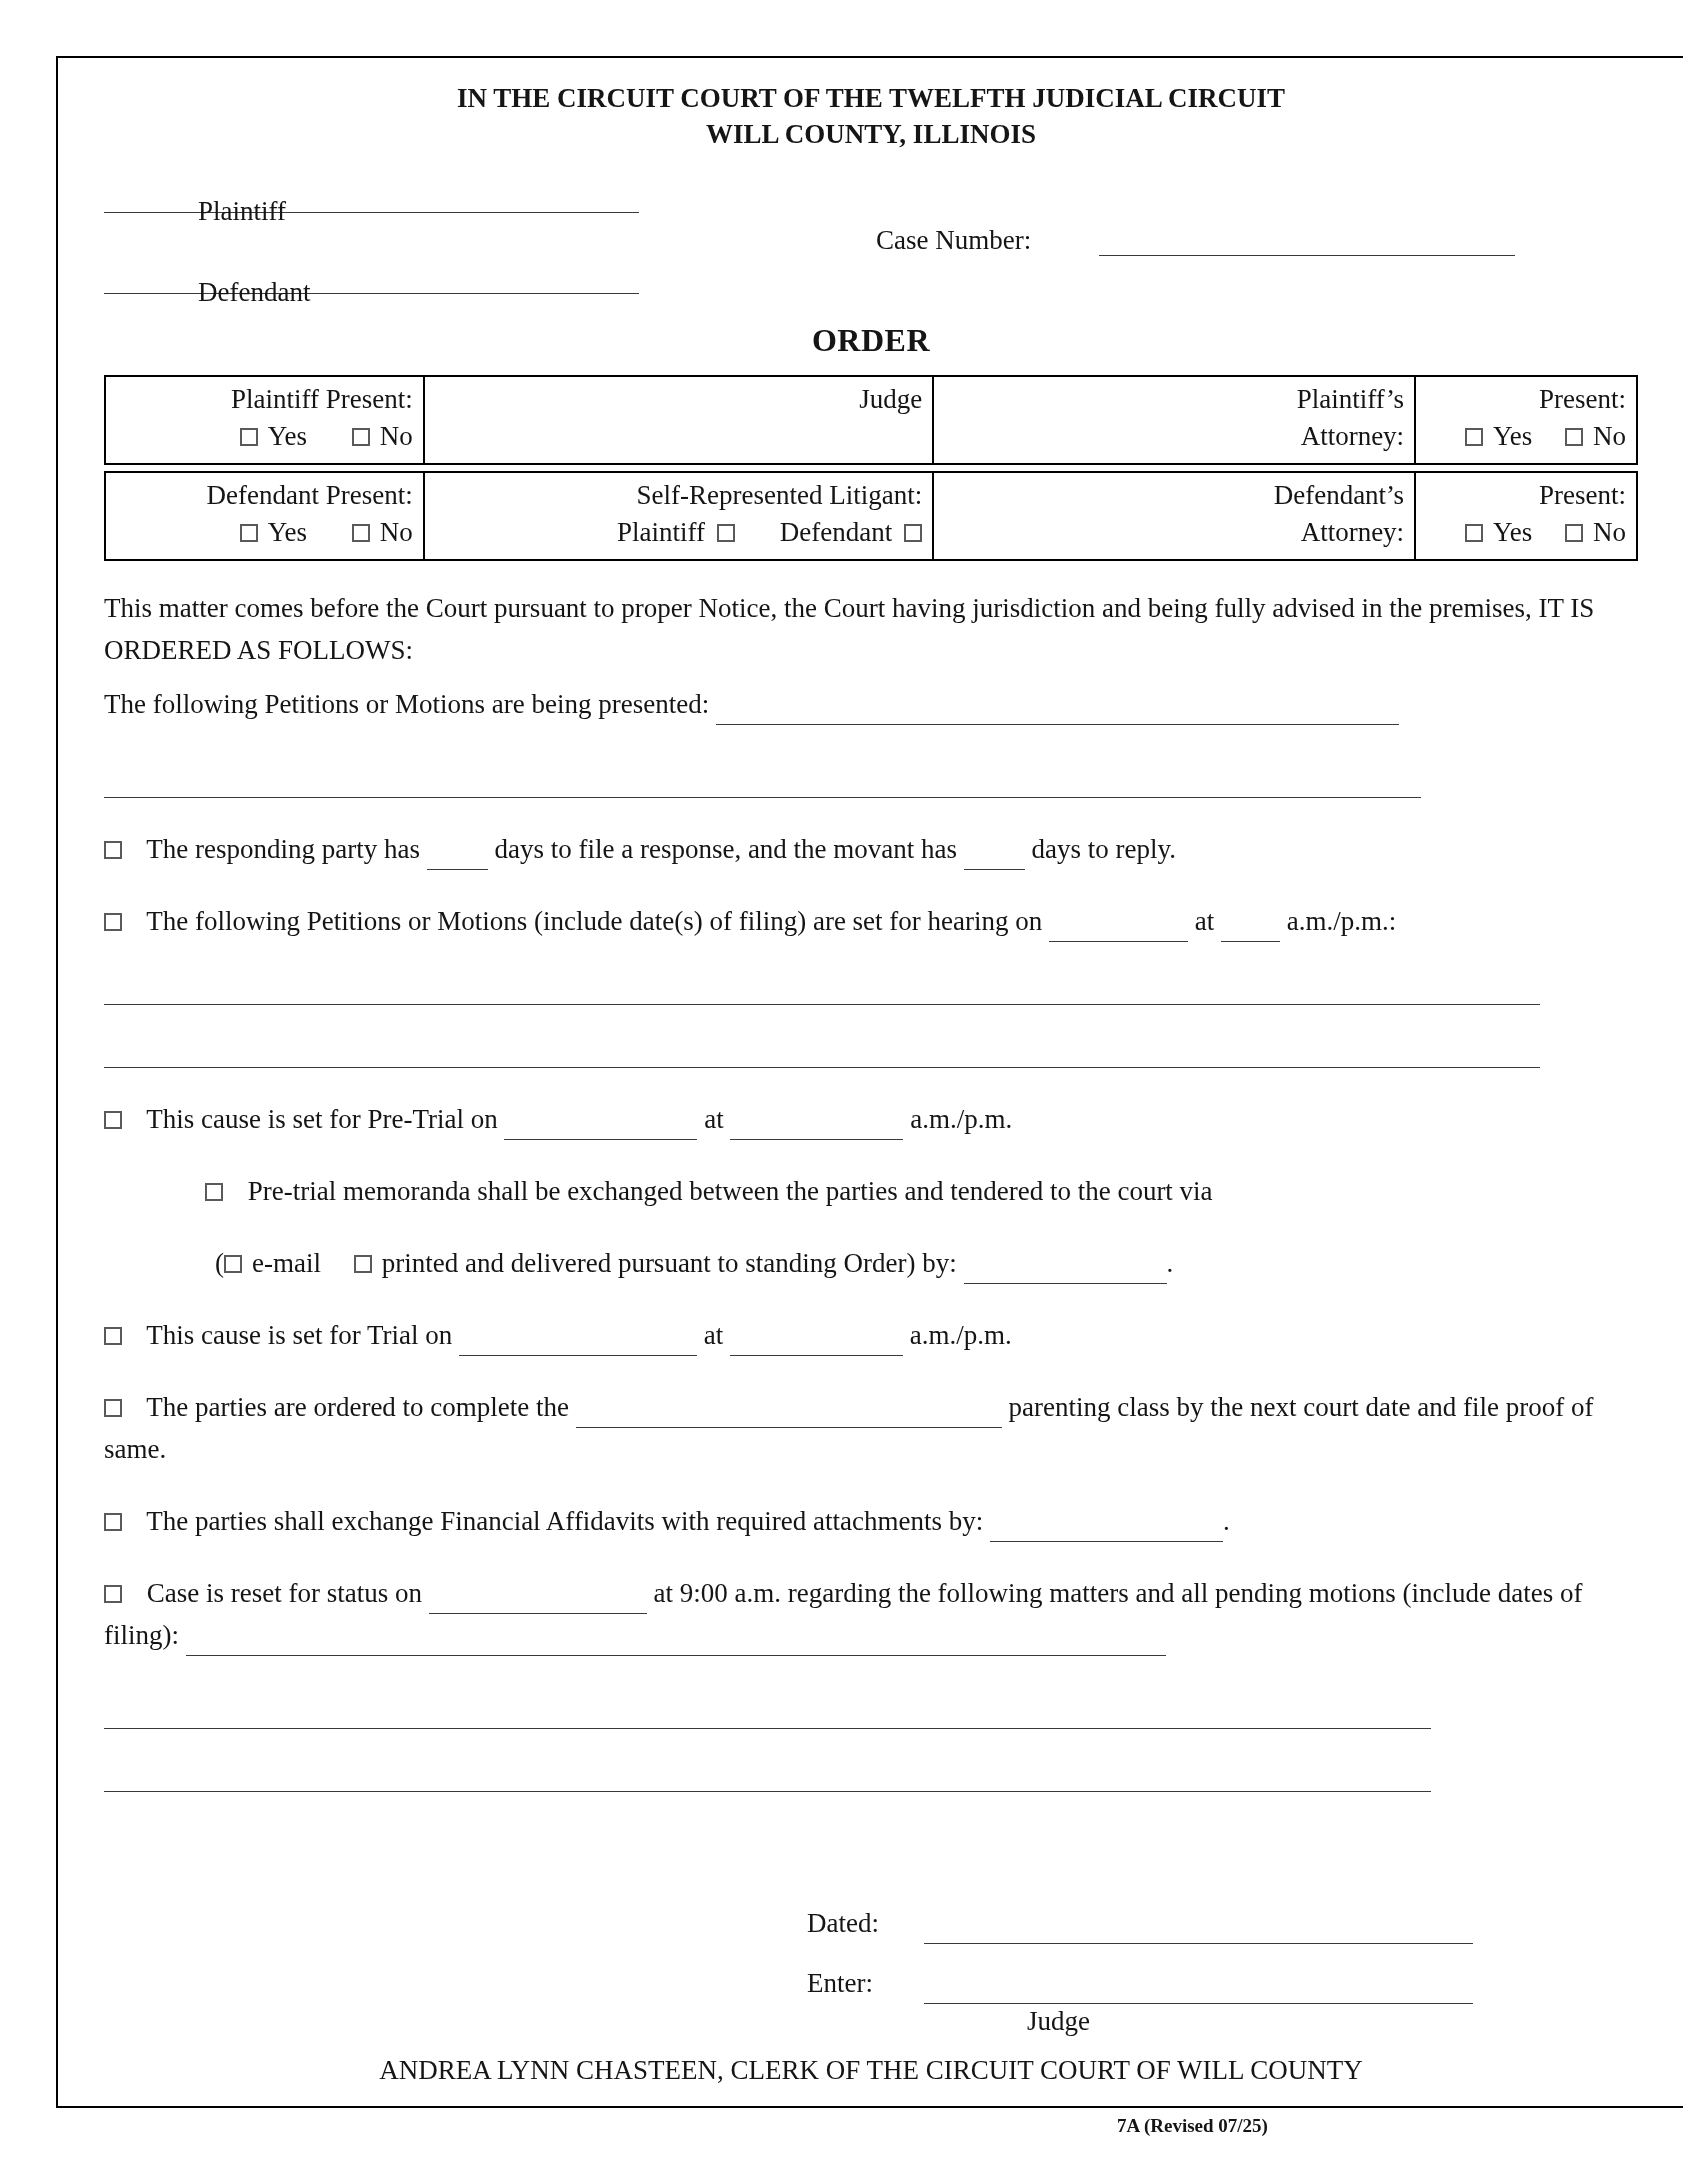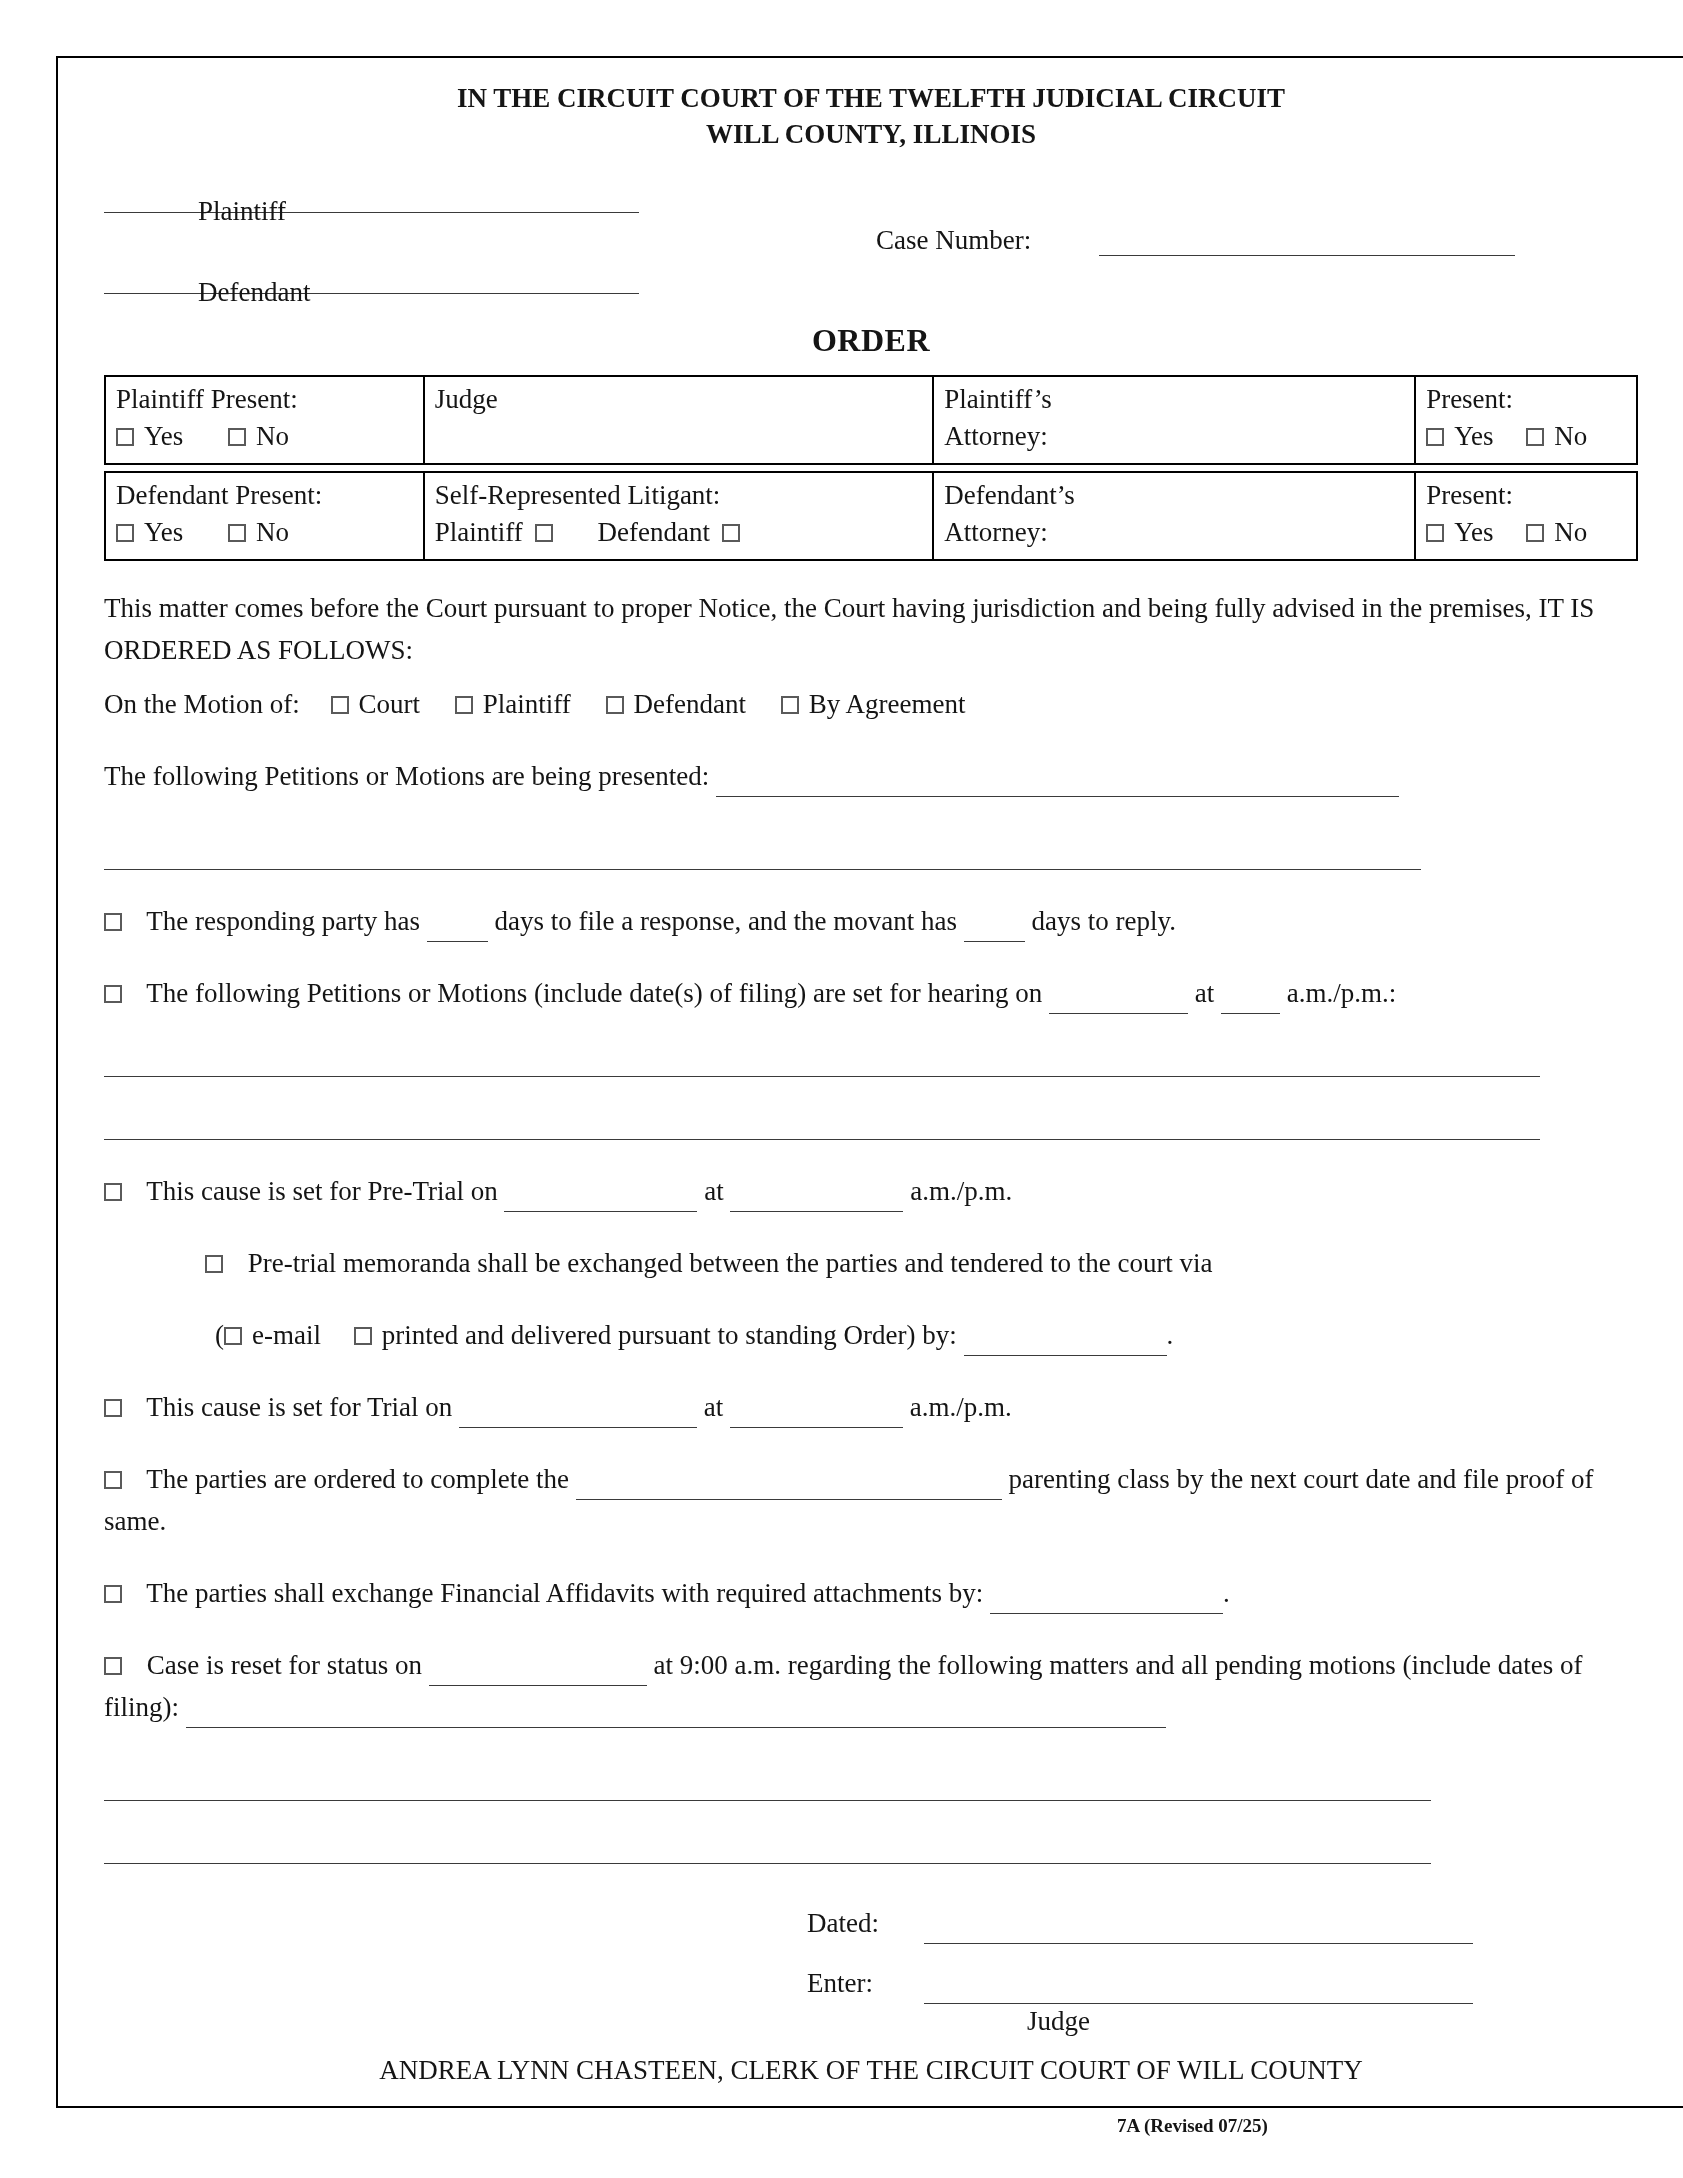--- a/index.html
+++ b/index.html
@@ -24,21 +24,21 @@
   .case-row{position:absolute;left:772px;top:73px;white-space:nowrap;}
   .case-blank{width:416px;margin-left:61px;}
   .defendant-name-line{position:absolute;left:0;top:111px;width:535px;}
   .defendant-label{left:94px;top:125px;}
   .title{text-align:center;font-weight:bold;font-size:32px;margin:0 0 16px 0;letter-spacing:0.5px;}
   
   .grid-row{display:grid;grid-template-columns:20.7% 33.3% 31.5% 14.5%;border:2px solid #000;}
   .grid-row + .grid-row{margin-top:6px;}
   .cell{padding:4px 10px 8px 10px;line-height:37px;min-height:73px;box-sizing:border-box;}
   .cell + .cell{border-left:2px solid #000;}
-  .info-table{margin-bottom:26px;}
+  .info-table{margin-bottom:26px;text-align:right;}
   
   .cb{display:inline-block;width:18px;height:18px;border:2px solid #5a5a5a;box-sizing:border-box;
       margin-right:10px;vertical-align:-1px;background:#fff;}
   .cb.item-cb{margin-right:18px;}
   .cb.gap{margin-left:38px;}
   .cb.gap-sm{margin-left:26px;}
   .cb.after{margin-left:12px;margin-right:0;}
   .cb.after2{margin-left:12px;margin-right:0;}
   .srl-def{margin-left:38px;}
   
@@ -135,27 +135,20 @@
         <div>
           <span class="cb"></span><span>Yes</span>
           <span class="cb gap-sm"></span><span>No</span>
         </div>
       </div>
     </div>
   </div>
 
   <div class="para">This matter comes before the Court pursuant to proper Notice, the Court having jurisdiction and being fully advised in the premises, IT IS ORDERED AS FOLLOWS:</div>
 
-  <div class="line">
-    <span>On the Motion of:</span>
-    <span class="opt-group"><span class="cb"></span><span class="opt-label">Court</span></span>
-    <span class="opt-group"><span class="cb"></span><span class="opt-label">Plaintiff</span></span>
-    <span class="opt-group"><span class="cb"></span><span class="opt-label">Defendant</span></span>
-    <span class="opt-group"><span class="cb"></span><span class="opt-label">By Agreement</span></span>
-  </div>
 
   <div class="line">
     <span>The following Petitions or Motions are being presented:</span>
     <span class="uline w690"></span>
   </div>
   <div class="blank-row br1330 mt-extra"></div>
 
   <div class="line">
     <span class="cb item-cb"></span>
     <span>The responding party has</span>

